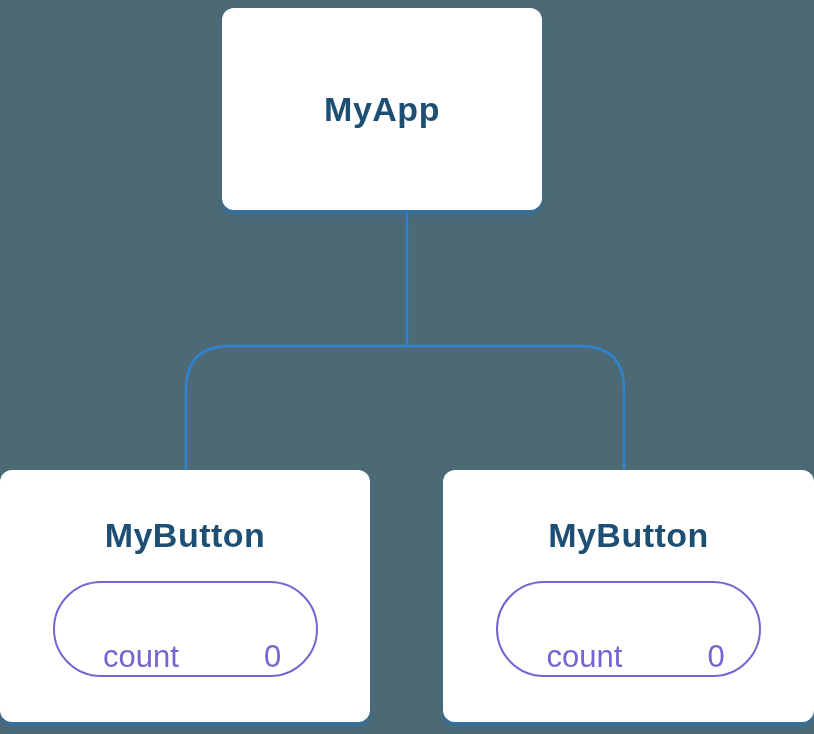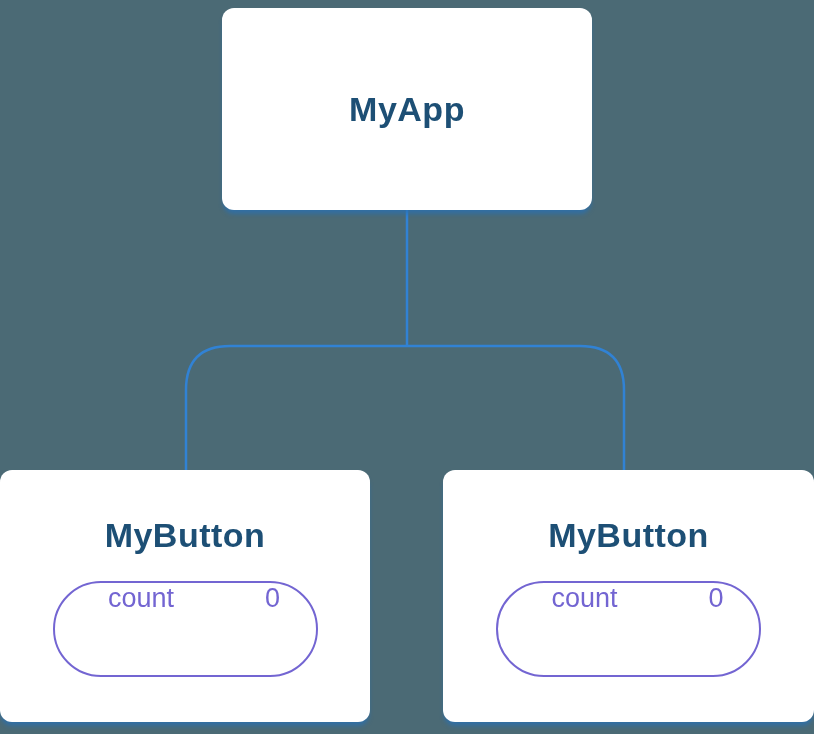--- a/index.html
+++ b/index.html
@@ -32,48 +32,48 @@
     background: var(--card);
     border-radius: 12px;
     box-shadow: 0 5px 4px -1px rgba(41, 112, 178, 0.75);
     display: flex;
     flex-direction: column;
     align-items: center;
     justify-content: center;
   }
   .card-root {
     left: 222px; top: 8px;
-    width: 370px; height: 202px;
+    width: 320px; height: 202px;
   }
   .card-child-left {
     left: 0px; top: 470px;
     width: 370px; height: 252px;
     gap: 26px;
   }
   .card-child-right {
     left: 443px; top: 470px;
     width: 371px; height: 252px;
     gap: 26px;
   }
   .node-title {
     color: var(--title);
     font-size: 34px;
     font-weight: 700;
     letter-spacing: 0.5px;
   }
   .state-pill {
     display: flex;
-    align-items: flex-start;
+    align-items: flex-end;
     width: 265px;
     height: 96px;
     border: 2px solid var(--state);
     border-radius: 9999px;
     overflow: hidden;
     color: var(--state);
-    font-size: 27px;
+    font-size: 31px;
   }
   .state-key {
     flex: 0 0 173px;
     display: flex;
     align-items: center;
     justify-content: center;
   }
   .state-divider {
     width: 2px;
     background: var(--state);

